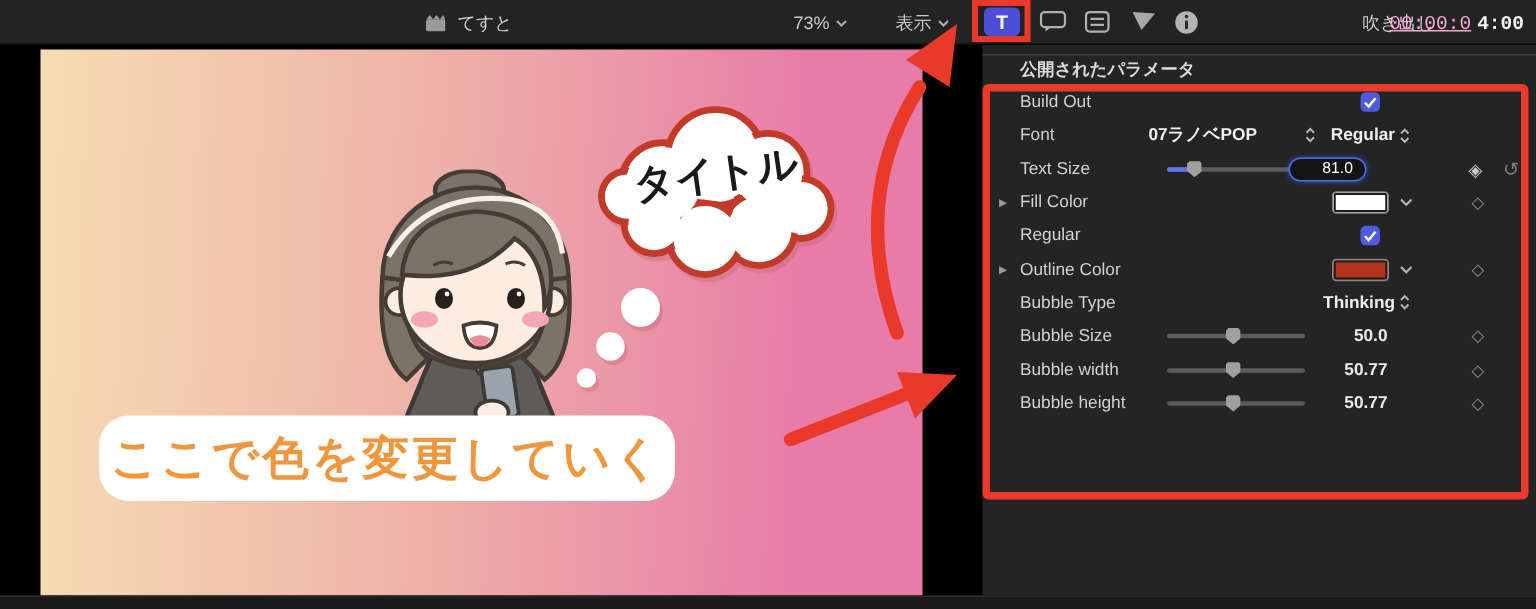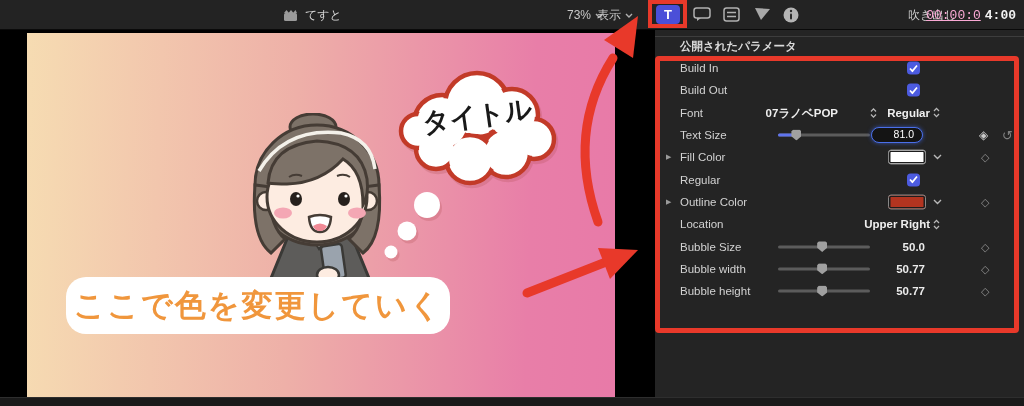--- a/index.html
+++ b/index.html
@@ -6,21 +6,21 @@
   html,body { background:#000; }
   body { font-family:"Liberation Sans","DejaVu Sans",sans-serif; }
   .app { position:relative; width:1024px; height:406px; background:#000; overflow:hidden; }
 
   
   .topbar { position:absolute; left:0; top:0; width:1024px; height:30px; background:#232323; border-bottom:1px solid #0a0a0a; z-index:10; }
   .tb-item { position:absolute; top:0; height:30px; display:flex; align-items:center; gap:4px; color:#c9c9c9; font-size:12px; }
   .tb-format { left:27px; }
   .tb-clapper { left:284px; }
   .tb-project { left:305px; color:#d6d6d6; }
-  .tb-zoom { left:529px; cursor:default;margin-left:38px; }
+  .tb-zoom { left:529px; cursor:default; }
   .tb-view { left:597px; }
   .tb-title { left:908px; color:#cfcfcf; }
   .tb-timecode { right:8px; font-family:"Liberation Mono","DejaVu Sans Mono",monospace; font-size:13px; }
   .tc-dim { color:#f9a8d4;text-decoration:underline; }
   .tc-bright { color:#f2f2f2; font-weight:bold; }
 
   .tool-t { position:absolute; left:656px; top:5px; width:24px; height:19px; background:#4b4fd8; border-radius:4px; color:#fff; font-size:13px; font-weight:bold; display:flex; align-items:center; justify-content:center; }
   .tool-ic { position:absolute; top:7px; }
   .ic-bubble { left:693px; }
   .ic-list { left:723px; }
@@ -48,21 +48,21 @@
   .row { position:relative; height:22.3px; }
   .lbl { position:absolute; left:25px; top:50%; transform:translateY(-50%); font-size:11.5px; color:#d2d2d2; white-space:nowrap; }
   .disc { position:absolute; left:11px; top:50%; transform:translateY(-50%); font-size:7px; color:#9a9a9a; }
   .cb { position:absolute; left:252px; top:50%; transform:translateY(-50%); width:13px; height:13px; background:#4c5be0; border-radius:3.5px; display:flex; align-items:center; justify-content:center; }
   .slider { position:absolute; left:123px; top:50%; transform:translateY(-50%); width:92px; height:3px; background:#5c5c5c; border-radius:2px; }
   .slider .fill { position:absolute; left:0; top:0; height:3px; background:#5f74ee; border-radius:2px; }
   .slider .thumb { position:absolute; top:-4px; width:10px; height:11px; background:#a0a0a0;
                    clip-path:polygon(50% 100%,0% 62%,0% 18%,18% 0%,82% 0%,100% 18%,100% 62%); }
   .thumb-20 { left:calc(20% - 5px); }
   .thumb-48 { left:calc(48% - 5px); }
-  .valbox { position:absolute; left:216px; top:50%; transform:translateY(-50%); width:52px; height:16px; background:#141414;
+  .valbox { position:absolute; left:204px; top:50%; transform:translateY(-50%); width:52px; height:16px; background:#141414;
             border:1.5px solid #4a6fe8; box-shadow:0 0 4px rgba(60,100,230,.7); border-radius:8px;
             color:#fff; font-size:10.5px; text-align:right; padding-right:8px; line-height:13px;padding-left:12px; }
   .val { position:absolute; right:99px; top:50%; transform:translateY(-50%); font-size:11.5px; font-weight:600; color:#ebebeb; }
   .sel { position:absolute; top:50%; transform:translateY(-50%); display:flex; align-items:center; gap:3px; color:#efefef; font-size:11.5px; font-weight:600; white-space:nowrap; }
   .sel-r { right:84px; }
   .sel-mid { right:147px;gap:32px; }
   .swatch { position:absolute; left:233px; top:50%; transform:translateY(-50%); width:38px; height:15px; border-radius:3px; border:1px solid #888; box-shadow:inset 0 0 0 1.5px #1d1d1d; }
   .chev { position:absolute; left:278px; top:50%; transform:translateY(-50%); display:flex; }
   .kf { position:absolute; left:326px; top:50%; transform:translateY(-50%); color:#8f8f8f; font-size:11px; }
   .kf-filled { color:#cicfcf; color:#c9c9c9; font-size:12px; left:324px; }
@@ -212,28 +212,20 @@
       <span class="banner-text">ここで色を変更していく</span>
     </div>
   </div>
 
   <div class="inspector">
     <div class="insp-divider"></div>
     <div class="insp-header">公開されたパラメータ</div>
 
     <div class="insp-rows">
 
-      <div class="row">
-        <span class="lbl">Build In</span>
-        <span class="cb">
-            <svg width="9" height="8" viewBox="0 0 9 8">
-              <path d="M1 4l2.4 2.6L8 1" stroke="#fff" stroke-width="1.7" fill="none"></path>
-            </svg>
-          </span>
-      </div>
 
       <div class="row">
         <span class="lbl">Build Out</span>
         <span class="cb">
             <svg width="9" height="8" viewBox="0 0 9 8">
               <path d="M1 4l2.4 2.6L8 1" stroke="#fff" stroke-width="1.7" fill="none"></path>
             </svg>
           </span>
       </div>
 
@@ -292,32 +284,32 @@
         <span class="lbl">Outline Color</span>
         <span class="swatch" style="background:#b23420"></span>
         <span class="chev">
             <svg width="9" height="6" viewBox="0 0 9 6">
               <path d="M1 1l3.5 3.5L8 1" stroke="#b8b8b8" stroke-width="1.4" fill="none"></path>
             </svg>
           </span>
         <span class="kf">◇</span>
       </div>
 
-
-      <div class="row">
-        <span class="lbl">Location</span>
+      <div class="row">
+        <span class="lbl">Bubble Type</span>
         <span class="sel sel-r">
-          <span>Upper Right</span>
+          <span>Thinking</span>
           <svg width="7" height="11" viewBox="0 0 7 11">
               <path d="M1 4L3.5 1.4 6 4" stroke="#b8b8b8" stroke-width="1.3" fill="none"></path>
               <path d="M1 7L3.5 9.6 6 7" stroke="#b8b8b8" stroke-width="1.3" fill="none"></path>
             </svg>
         </span>
       </div>
 
+
       <div class="row">
         <span class="lbl">Bubble Size</span>
         <span class="slider">
             <span class="thumb thumb-48"></span>
           </span>
         <span class="val">50.0</span>
         <span class="kf">◇</span>
       </div>
 
       <div class="row">

